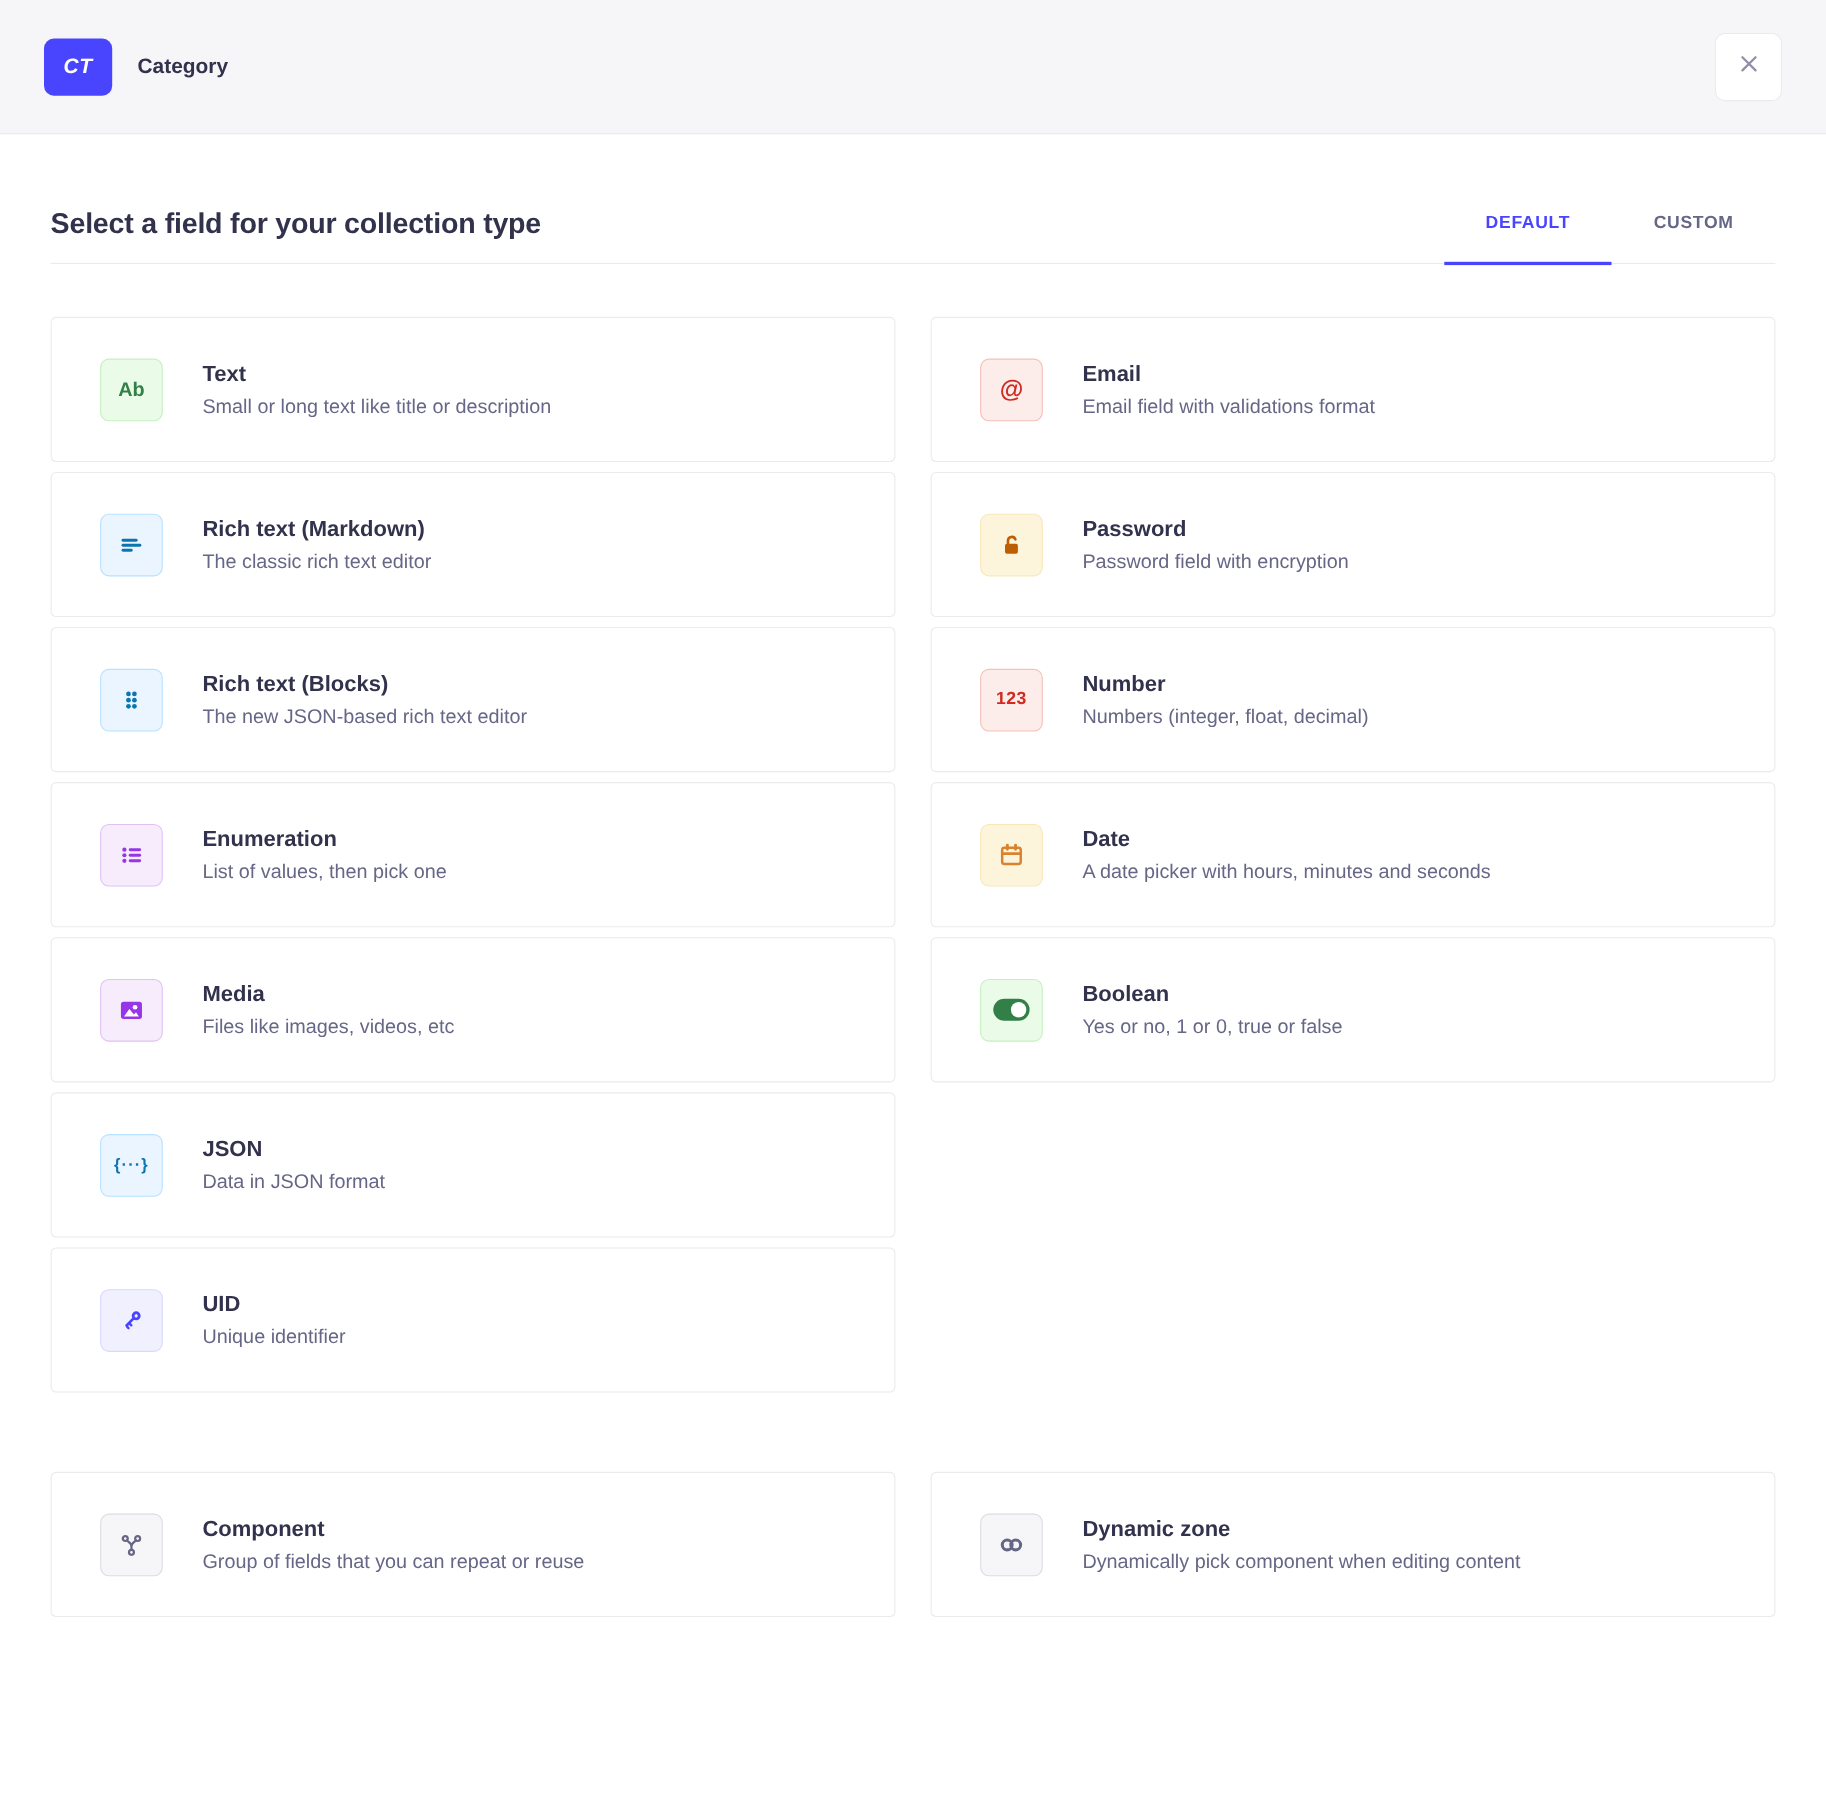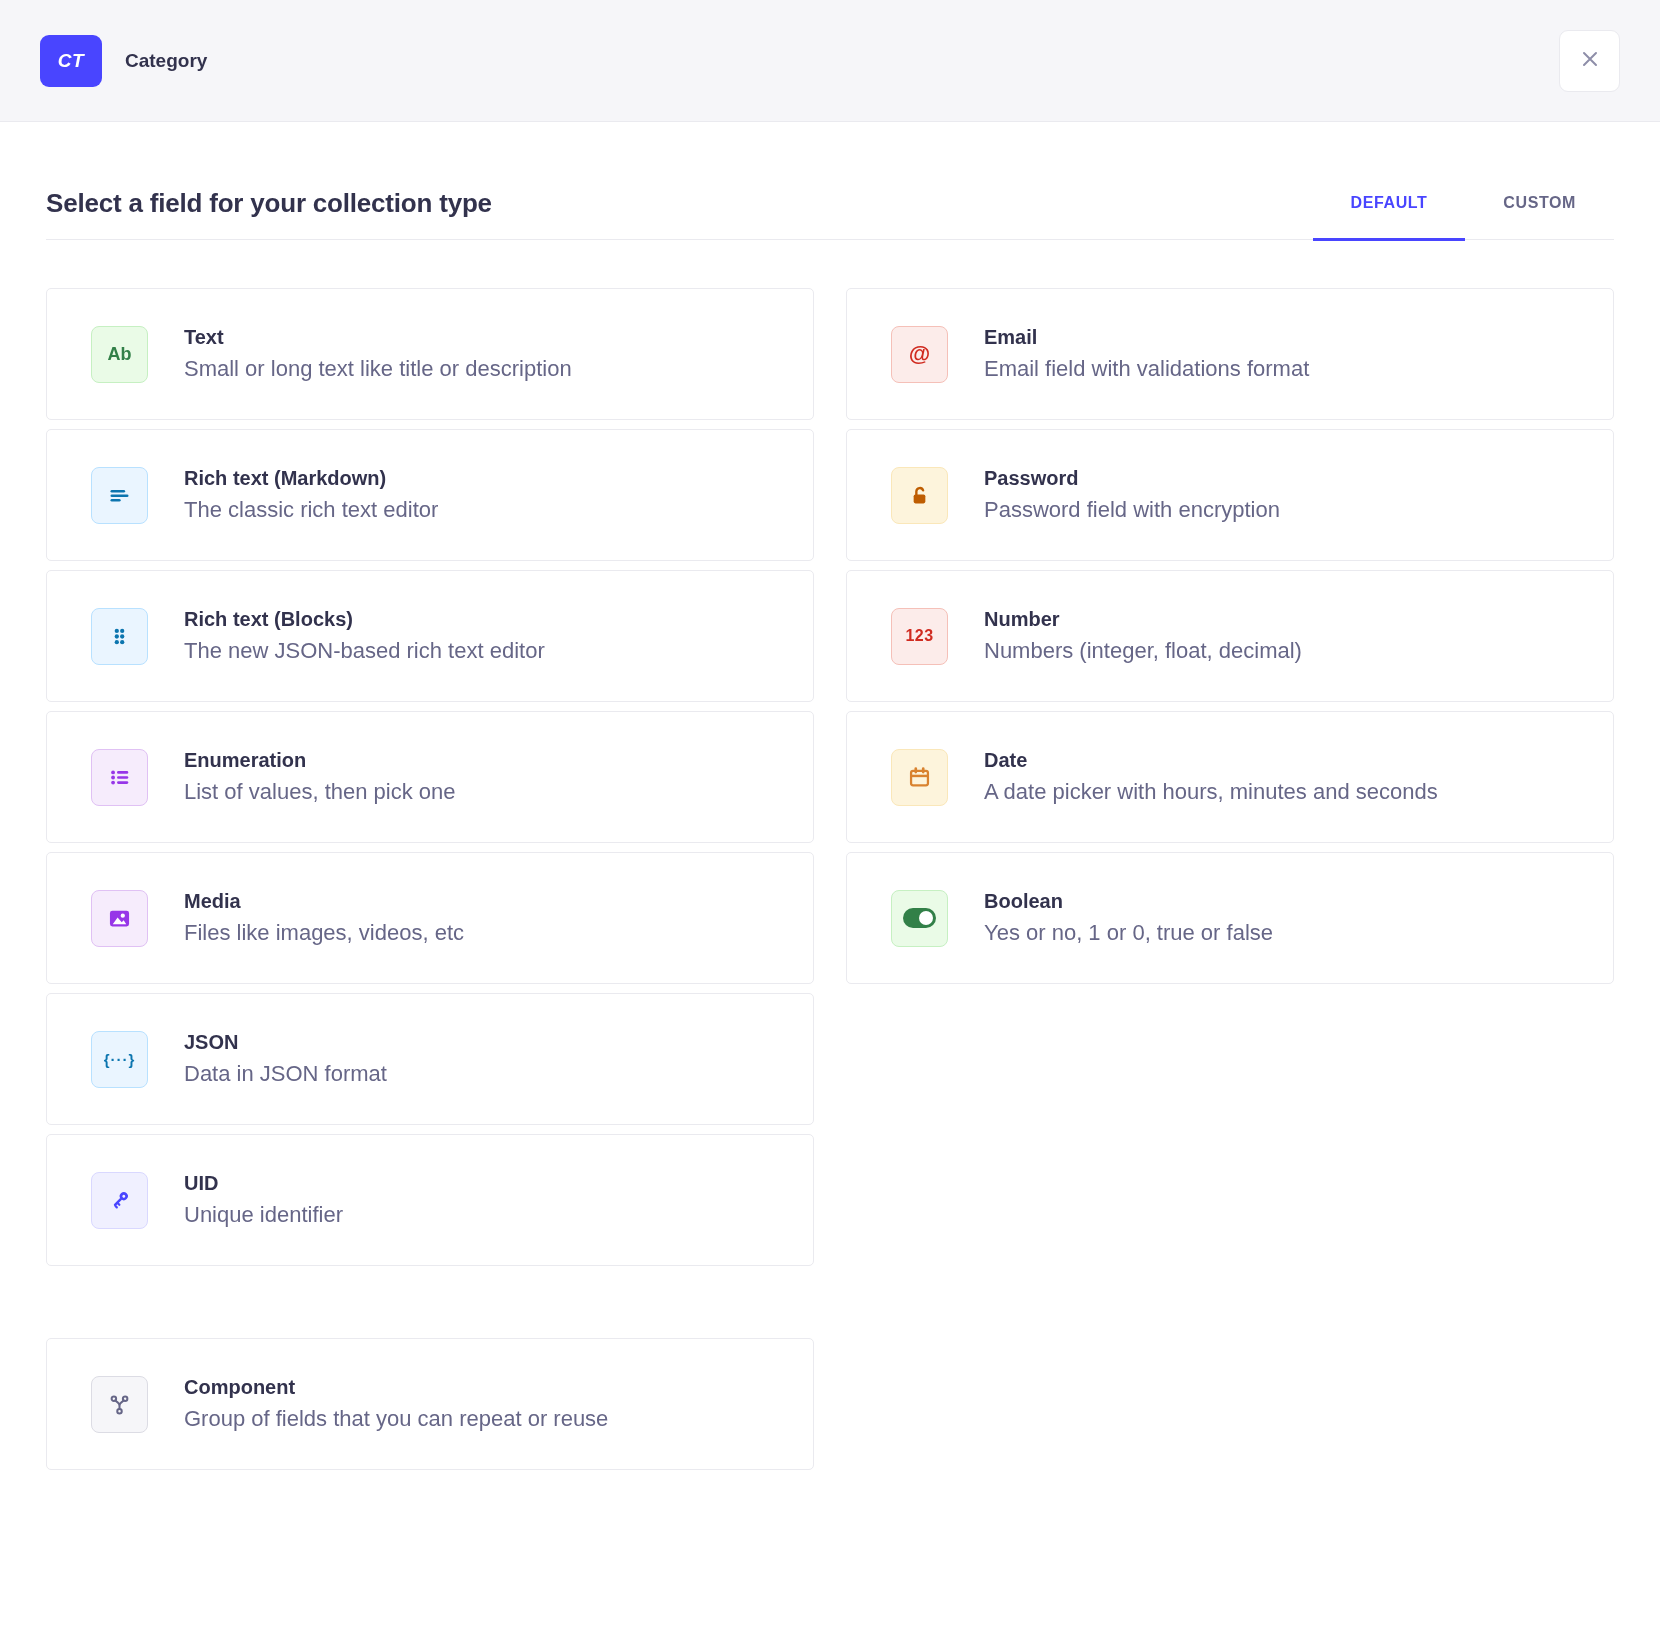--- a/index.html
+++ b/index.html
@@ -83,21 +83,21 @@
   .icon-box {
     flex: 0 0 auto;
     width: 57px; height: 57px;
     border-radius: 8px;
     border: 1px solid transparent;
     display: flex; align-items: center; justify-content: center;
     font-weight: 700;
   }
   .card-info { margin-left: 36px; display: flex; flex-direction: column; gap: 7px; }
   .card-title { font-size: 20px; font-weight: 700; color: #32324d; }
-  .card-desc { font-size: 22px; color: #666687; }
+  .card-desc { font-size: 18px; color: #666687; }
 
   
   .scheme-green   { background: #eafbe7; border-color: #c6f0c2; color: #328048; }
   .scheme-red     { background: #fcecea; border-color: #f5c0b8; color: #d02b20; }
   .scheme-blue    { background: #eaf5ff; border-color: #b8e1ff; color: #0c75af; }
   .scheme-yellow  { background: #fdf4dc; border-color: #fae7b9; color: #be5d01; }
   .scheme-purple  { background: #f6ecfc; border-color: #e0c1f4; color: #9736e8; }
   .scheme-indigo  { background: #f0f0ff; border-color: #d9d8ff; color: #4945ff; }
   .scheme-neutral { background: #f6f6f9; border-color: #dcdce4; color: #666687; }
 
@@ -324,15 +324,27 @@
             <circle cx="12" cy="18" r="2"></circle>
             <path d="M8.3 8.3C10 10.3 12 10.2 12 13M15.7 8.3C14 10.3 12 10.2 12 13M12 13v2.8"></path>
           </svg>
       </span>
       <span class="card-info">
         <span class="card-title">Component</span>
         <span class="card-desc">Group of fields that you can repeat or reuse</span>
       </span>
     </div>
 
+    <div class="card">
+      <span class="icon-box scheme-neutral">
+        <svg width="29" height="29" viewBox="0 0 24 24" fill="none" stroke="#666687" stroke-width="2.3">
+            <circle cx="8.8" cy="12" r="3.7"></circle>
+            <circle cx="15.2" cy="12" r="3.7"></circle>
+          </svg>
+      </span>
+      <span class="card-info">
+        <span class="card-title">Dynamic zone</span>
+        <span class="card-desc">Dynamically pick component when editing content</span>
+      </span>
+    </div>
 
   </div>
 </div>
 
 </body></html>

